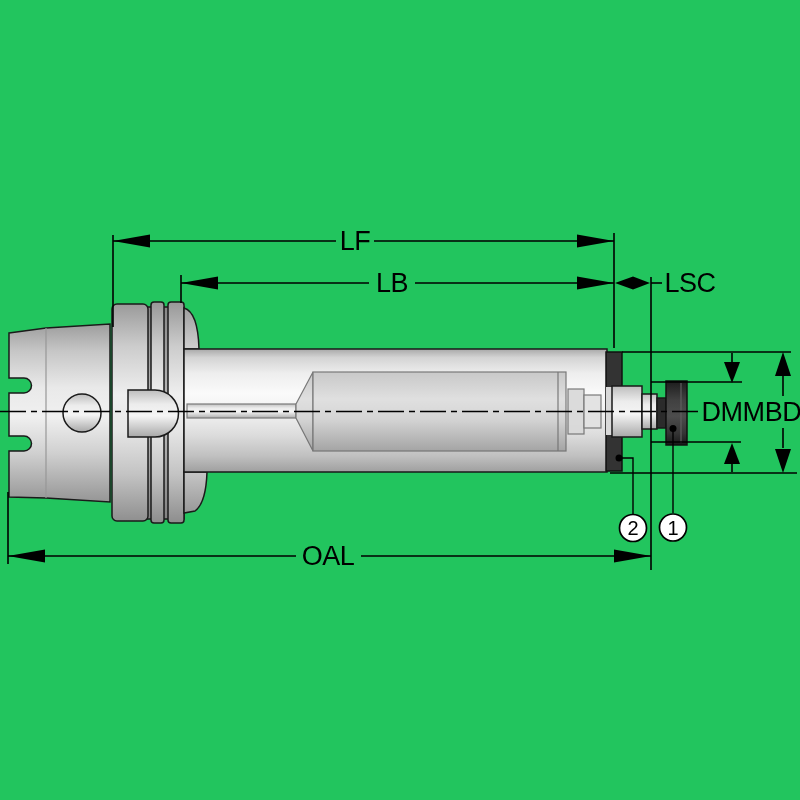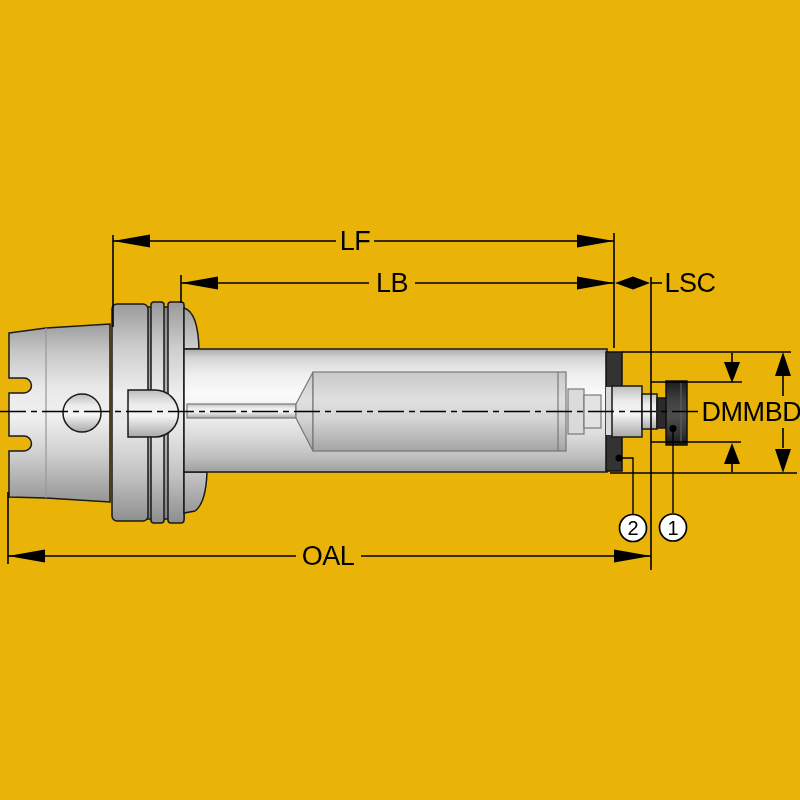--- a/index.html
+++ b/index.html
@@ -1,16 +1,16 @@
 <!DOCTYPE html>
 <html><head>
 <meta charset="utf-8">
 <style>
   html,body{margin:0;padding:0;background:#ffffff;}
-  .stage{position:relative;width:800px;height:800px;background:#eab308;overflow:hidden;}
+  .stage{position:relative;width:800px;height:800px;background:#22c55e;overflow:hidden;}
   svg{display:block;}
   text{font-family:"Liberation Sans", sans-serif;fill:#000;}
   .dim-label{font-size:27px;letter-spacing:-0.5px;}
   .callout-label{font-size:20px;}
 </style>
 </head>
 <body>
 
 <div class="stage">
 <svg width="800" height="800" viewBox="0 0 800 800">

